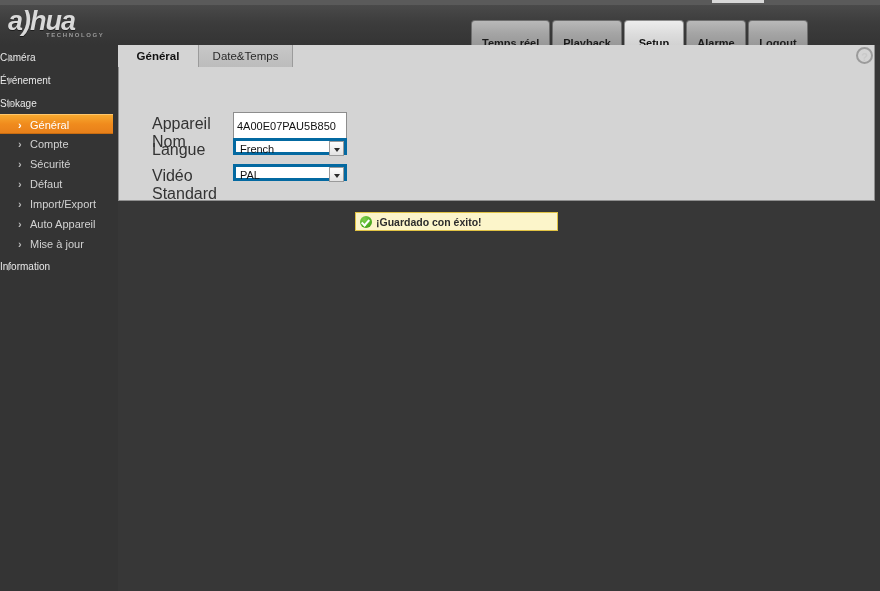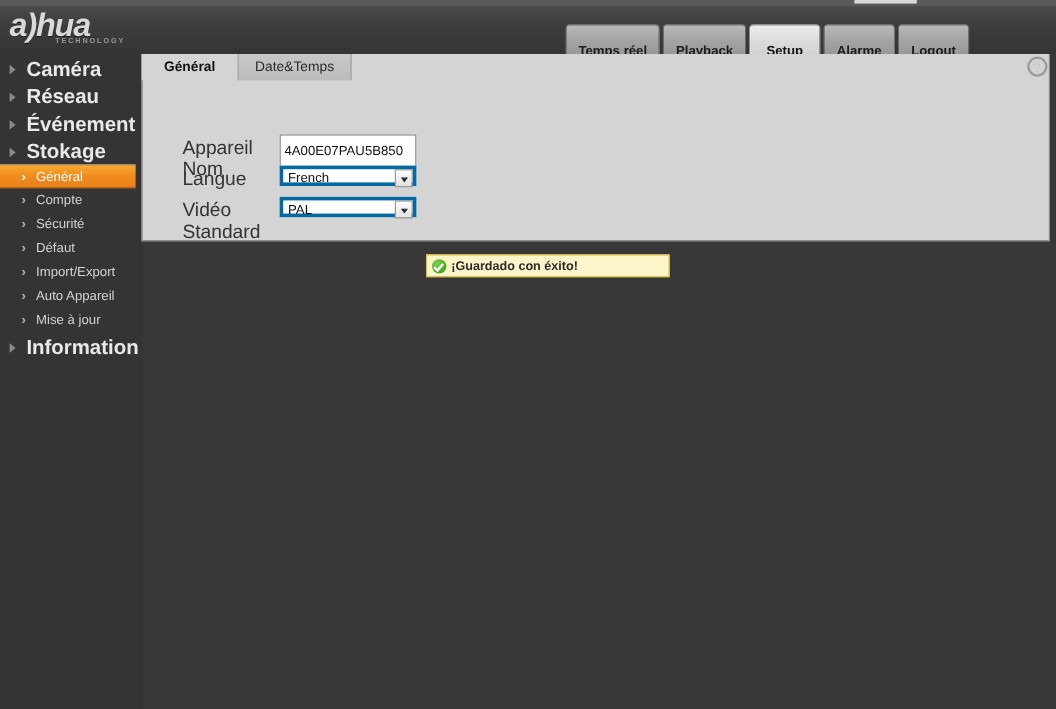--- a/index.html
+++ b/index.html
@@ -98,24 +98,23 @@
     position: absolute;
     top: 45px; left: 0;
     width: 118px;
     height: 546px;
     background: #343434;
   }
   .side-item {
     position: relative;
     height: 20px;
     line-height: 20px;
-    padding-left: 22px;
-    font-size: 17px;
+    font-size: 10px;
     color: #e9e9e9;
-    font-weight: bold;
+    font-weight: normal;
     cursor: pointer;
     white-space: nowrap;
     box-sizing: border-box;
   }
   .side-item.l0 { margin-top: 3px; }
   .side-item.l1 {
     padding-left: 30px;
     font-weight: normal;
     color: #d2d2d2;
     font-size: 11px;
@@ -335,21 +334,20 @@
       <div class="nav-btn">Temps réel</div>
       <div class="nav-btn">Playback</div>
       <div class="nav-btn active">Setup</div>
       <div class="nav-btn">Alarme</div>
       <div class="nav-btn">Logout</div>
     </div>
 </div>
 
 <div id="sidebar">
     <div class="side-item l0"><span class="tri"></span><span>Caméra</span></div>
-    <div class="side-item l0"><span class="tri"></span><span>Réseau</span></div>
     <div class="side-item l0"><span class="tri"></span><span>Événement</span></div>
     <div class="side-item l0"><span class="tri"></span><span>Stokage</span></div>
     <div class="side-item l1 sel"><span class="chev">›</span><span>Général</span></div>
     <div class="side-item l1"><span class="chev">›</span><span>Compte</span></div>
     <div class="side-item l1"><span class="chev">›</span><span>Sécurité</span></div>
     <div class="side-item l1"><span class="chev">›</span><span>Défaut</span></div>
     <div class="side-item l1"><span class="chev">›</span><span>Import/Export</span></div>
     <div class="side-item l1"><span class="chev">›</span><span>Auto Appareil</span></div>
     <div class="side-item l1"><span class="chev">›</span><span>Mise à jour</span></div>
     <div class="side-item l0"><span class="tri"></span><span>Information</span></div>

